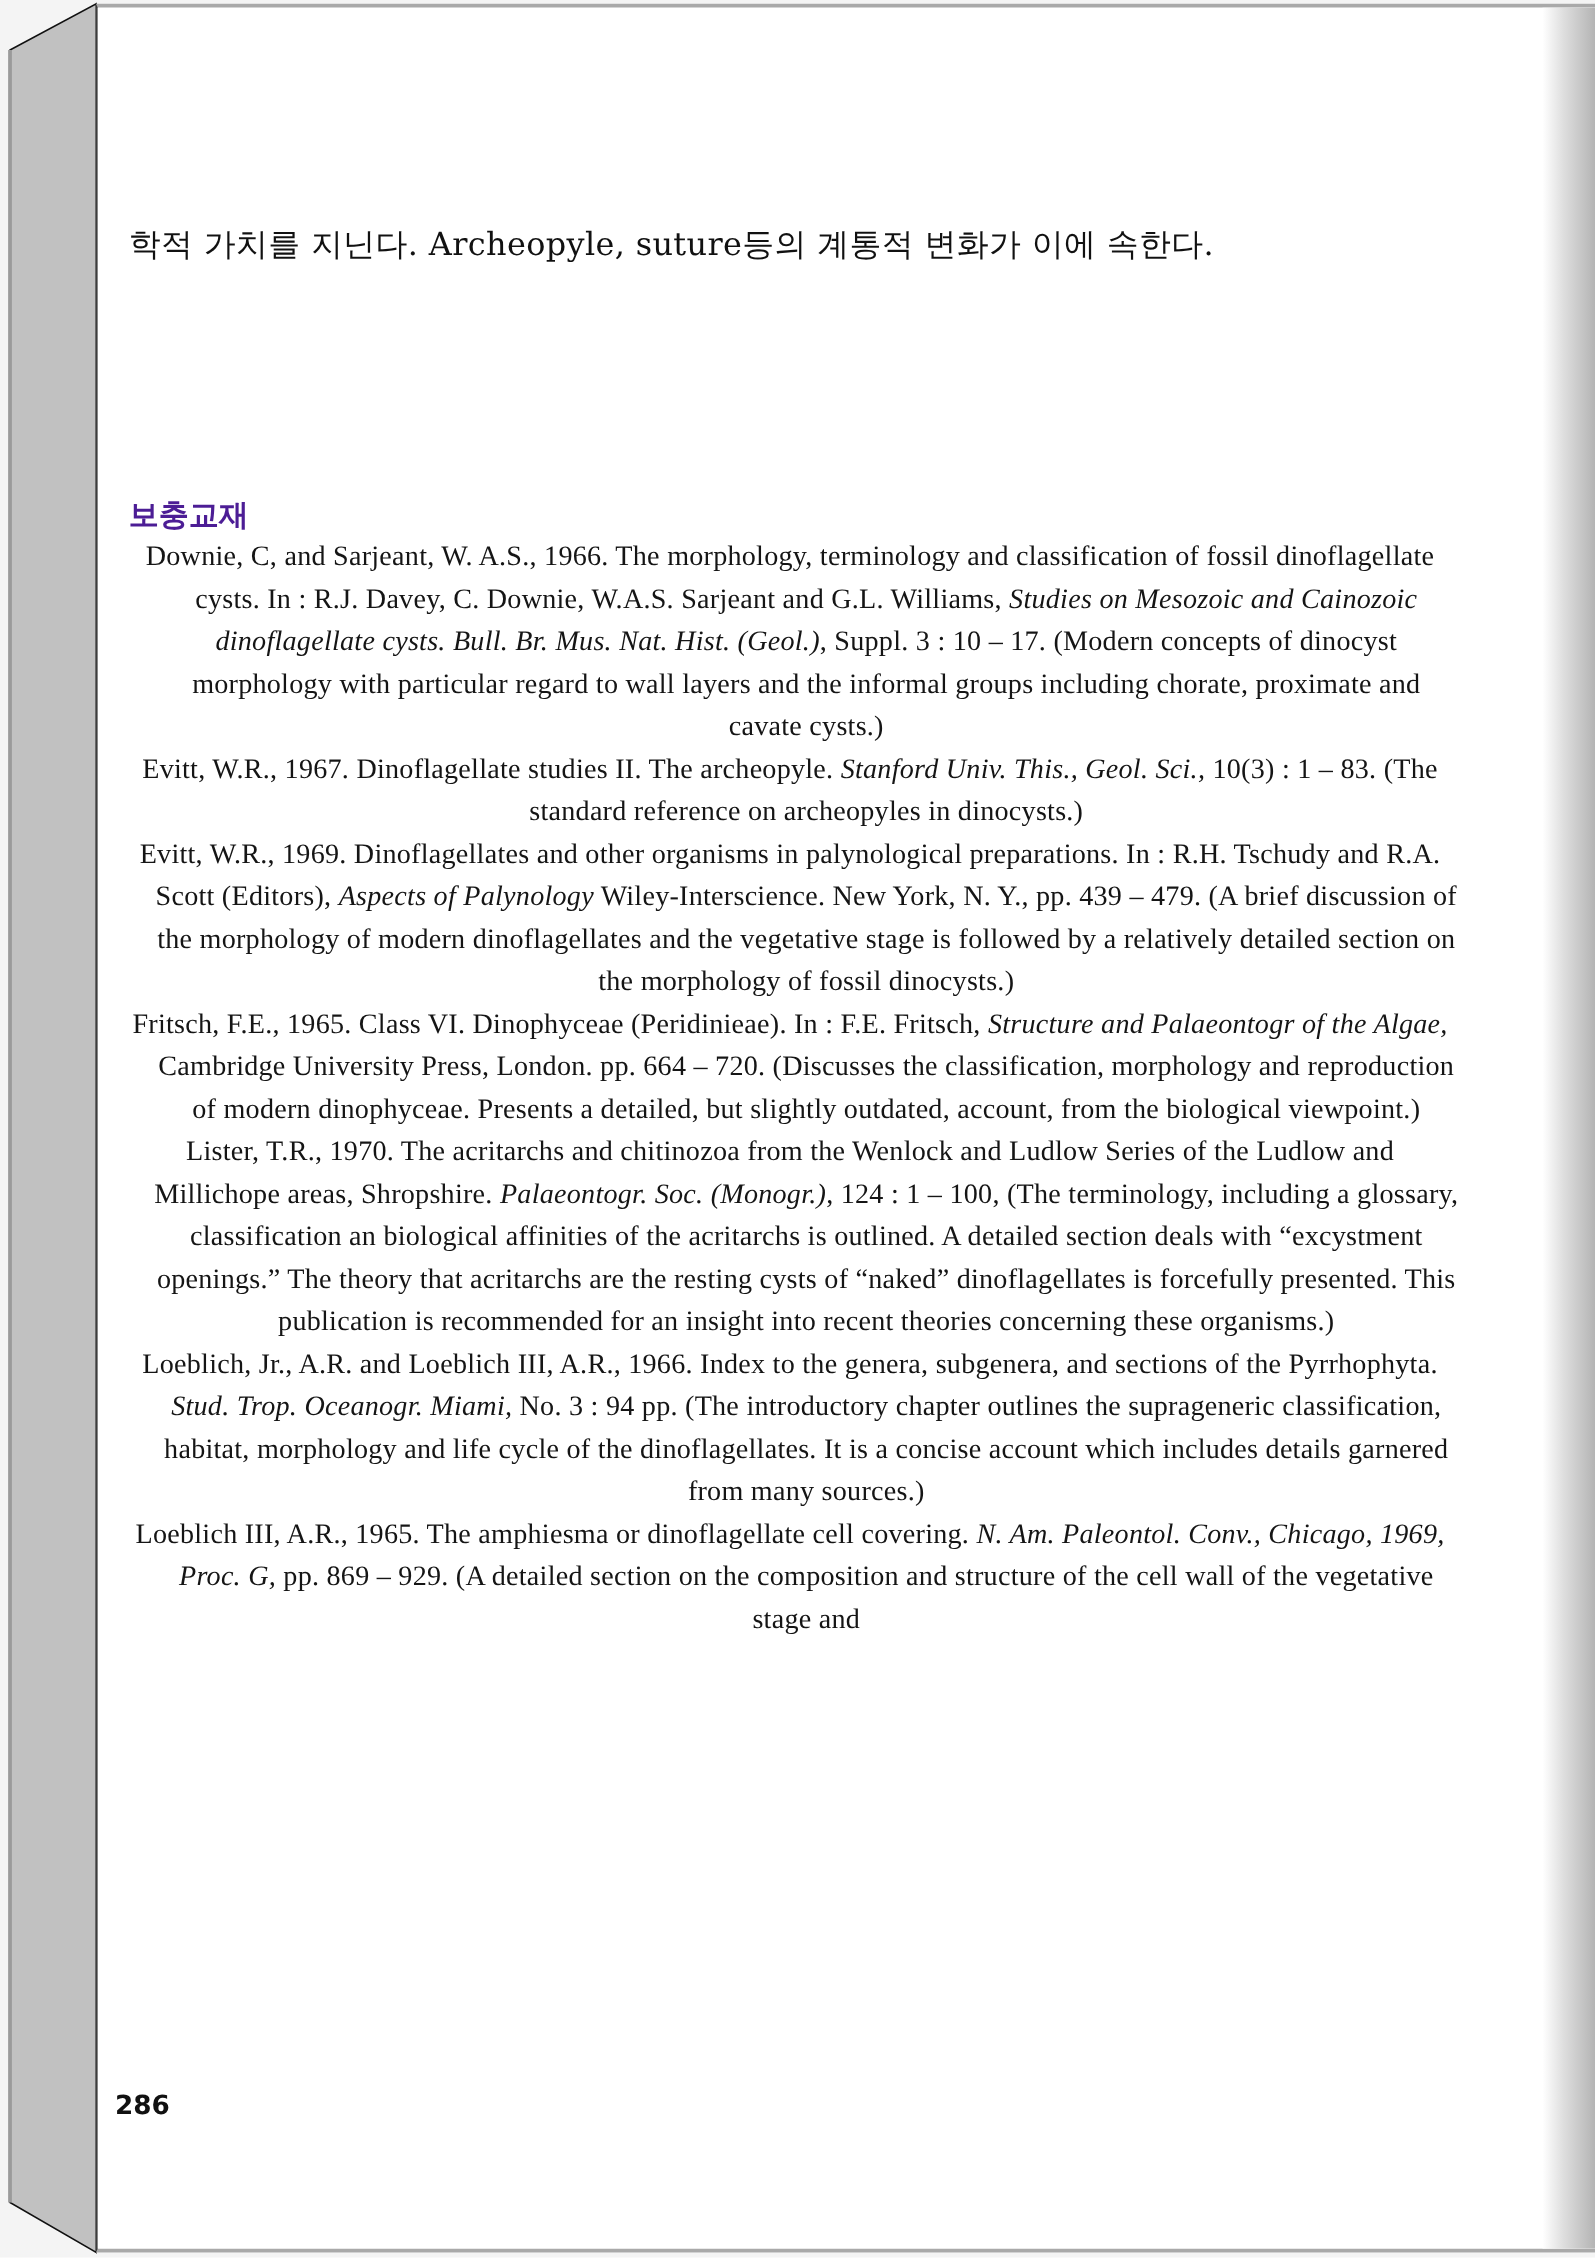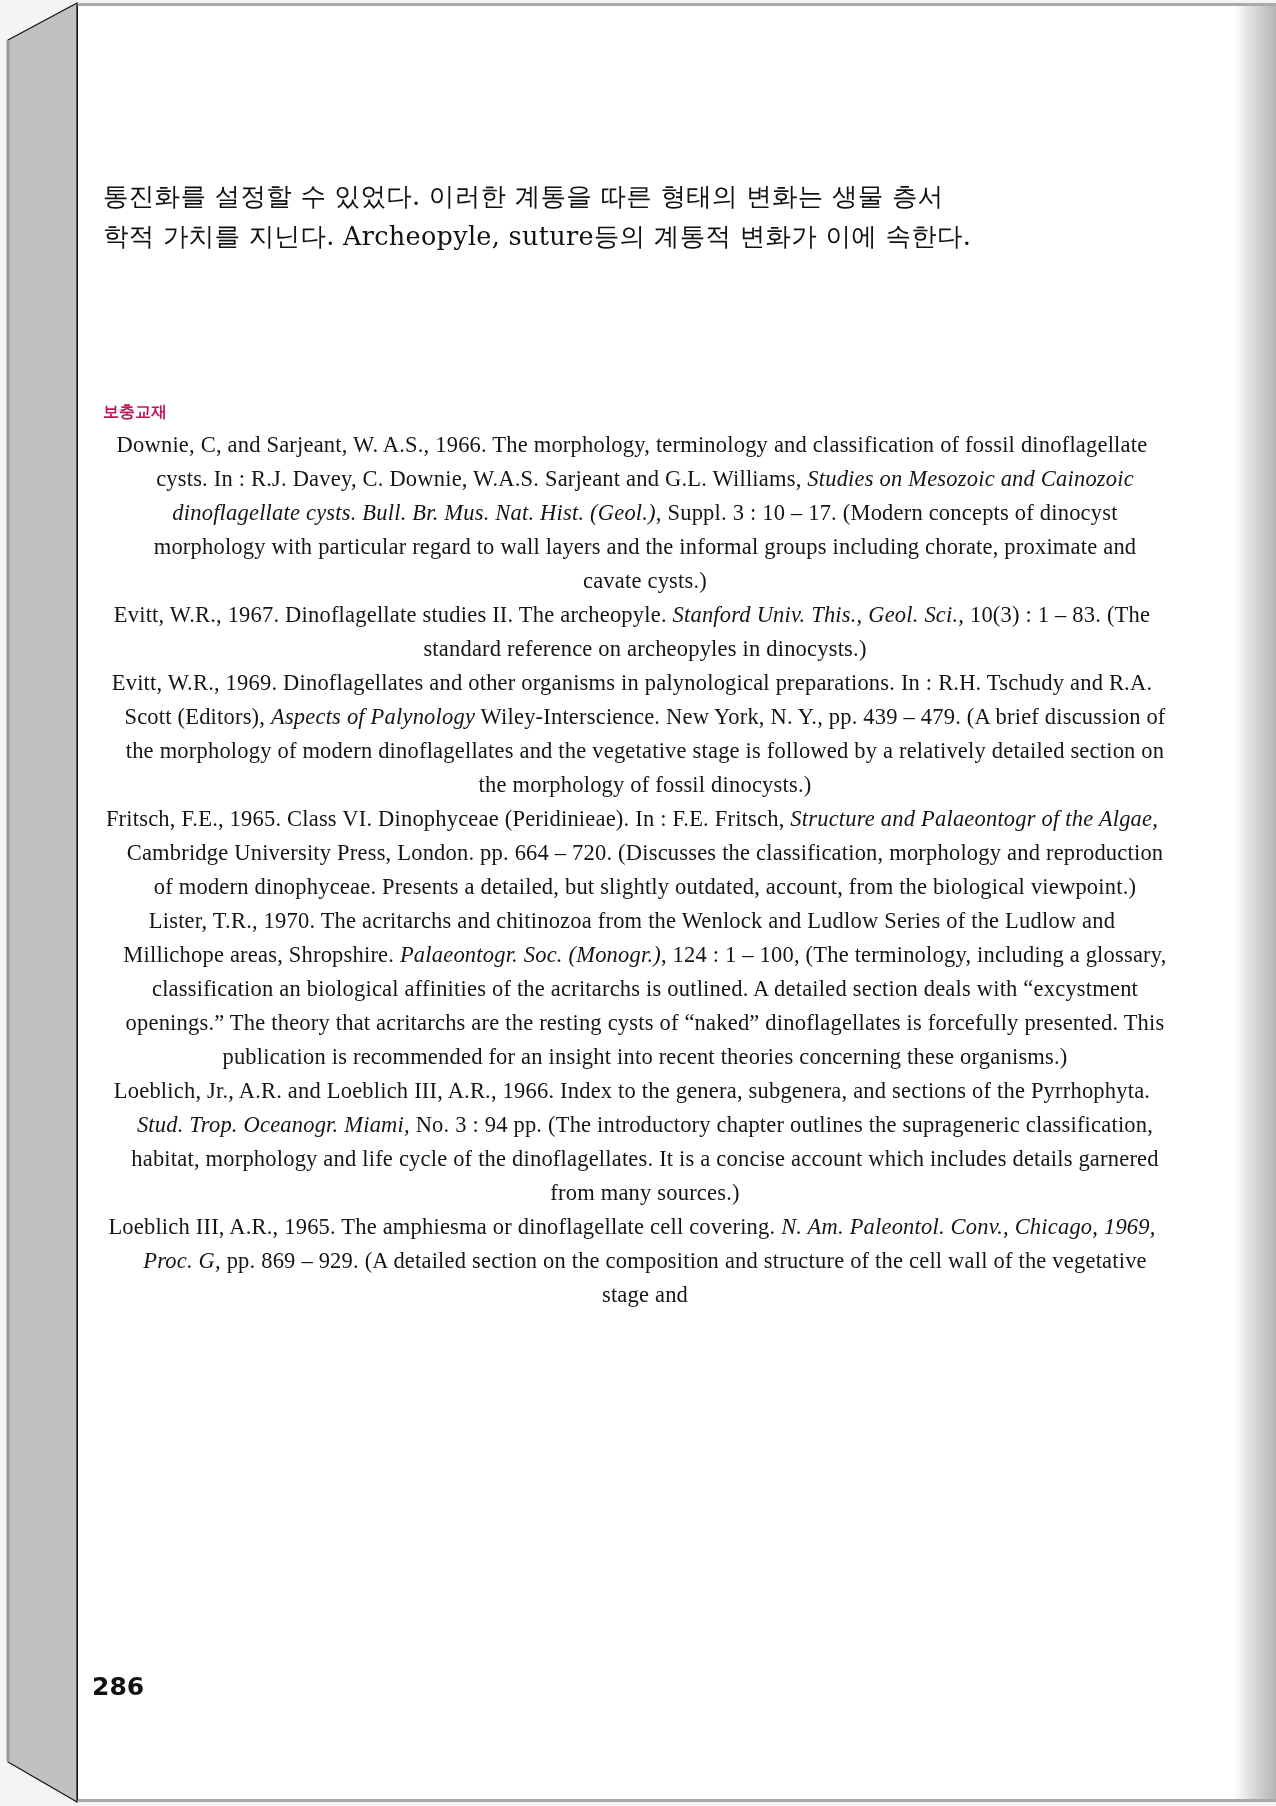--- a/index.html
+++ b/index.html
@@ -28,53 +28,52 @@
     .intro {
       position: absolute; left: 103px; top: 176px; width: 1060px;
       font-family: "DejaVu Serif", serif;
       font-size: 25.5px; line-height: 40px; letter-spacing: 0.3px;
       color: #111;
     }
     .intro p { margin: 0; white-space: nowrap; }
     .section-title {
       position: absolute; left: 103px; top: 397px;
       font-family: "DejaVu Sans", sans-serif; font-weight: bold;
-      font-size: 16px; line-height: 30px; color: #be185d;
+      font-size: 24px; line-height: 30px; color: #4c1d95;
     }
     .refs {
       position: absolute; left: 96px; top: 428px; width: 1072px;
       font-family: "Liberation Serif", serif;
       font-size: 22.5px; line-height: 34px; color: #151515;
       letter-spacing: 0.2px;
     }
     .ref {
       padding-left: 26px; text-indent: -26px; margin: 0;
       text-align: center;
     }
     .ref i { font-style: italic; }
     .pageno {
       position: absolute; left: 92px; top: 1672px;
       font-family: "DejaVu Sans", sans-serif; font-weight: bold;
-      font-size: 25px; color: #111;
+      font-size: 21px; color: #111;
     }
   </style>
 </head>
 <body>
 
 <svg class="spine" viewBox="0 0 90 1806" preserveAspectRatio="none">
   <polygon points="8,40 77,3 77,1802 8,1762" fill="#c1c1c1" stroke="#111" stroke-width="1.2"></polygon>
   <polyline points="8,40 8,1762" fill="none" stroke="#9a9a9a" stroke-width="3"></polyline>
 </svg>
 
 <div class="page">
   <div class="page-shade"></div>
 </div>
 
 <div class="intro">
-  <p>통진화를 설정할 수 있었다. 이러한 계통을 따른 형태의 변화는 생물 층서</p>
   <p>학적 가치를 지닌다. Archeopyle, suture등의 계통적 변화가 이에 속한다.</p>
 </div>
 
 <div class="section-title">보충교재</div>
 
 <div class="refs">
   <p class="ref"><span>Downie, C, and Sarjeant, W. A.S., 1966. The morphology, terminology and classification of fossil dinoflagellate cysts. In : R.J. Davey, C. Downie, W.A.S. Sarjeant and G.L. Williams, </span><i>Studies on Mesozoic and Cainozoic dinoflagellate cysts. Bull. Br. Mus. Nat. Hist. (Geol.)</i><span>, Suppl. 3 : 10 – 17. (Modern concepts of dinocyst morphology with particular regard to wall layers and the informal groups including chorate, proximate and cavate cysts.)</span></p>
   <p class="ref"><span>Evitt, W.R., 1967. Dinoflagellate studies II. The archeopyle. </span><i>Stanford Univ. This., Geol. Sci.,</i><span> 10(3) : 1 – 83. (The standard reference on archeopyles in dinocysts.)</span></p>
   <p class="ref"><span>Evitt, W.R., 1969. Dinoflagellates and other organisms in palynological preparations. In : R.H. Tschudy and R.A. Scott (Editors), </span><i>Aspects of Palynology</i><span> Wiley-Interscience. New York, N. Y., pp. 439 – 479. (A brief discussion of the morphology of modern dinoflagellates and the vegetative stage is followed by a relatively detailed section on the morphology of fossil dinocysts.)</span></p>
   <p class="ref"><span>Fritsch, F.E., 1965. Class VI. Dinophyceae (Peridinieae). In : F.E. Fritsch, </span><i>Structure and Palaeontogr of the Algae,</i><span> Cambridge University Press, London. pp. 664 – 720. (Discusses the classification, morphology and reproduction of modern dinophyceae. Presents a detailed, but slightly outdated, account, from the biological viewpoint.)</span></p>

